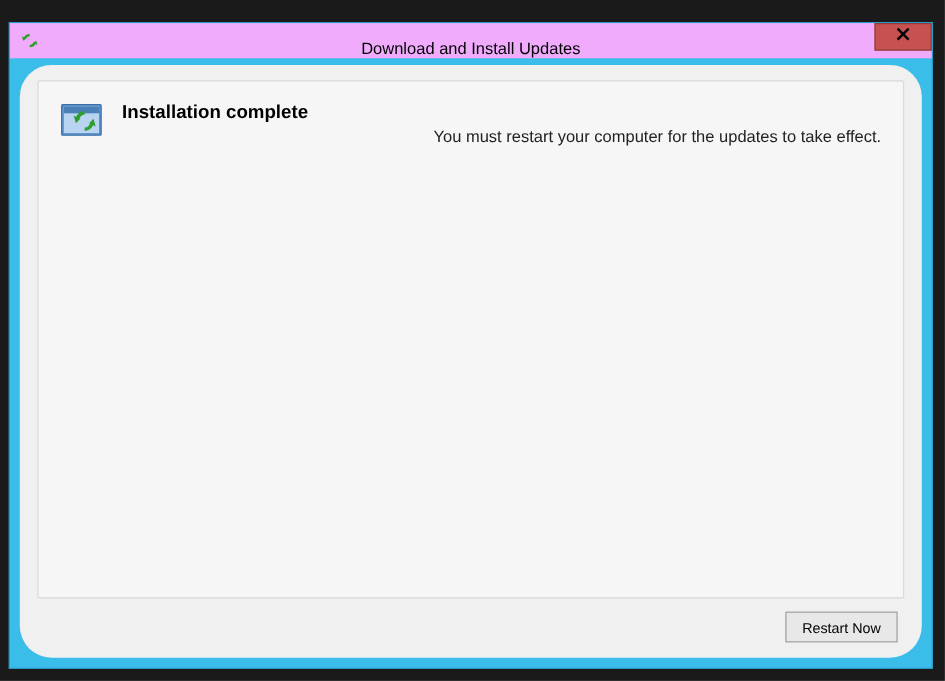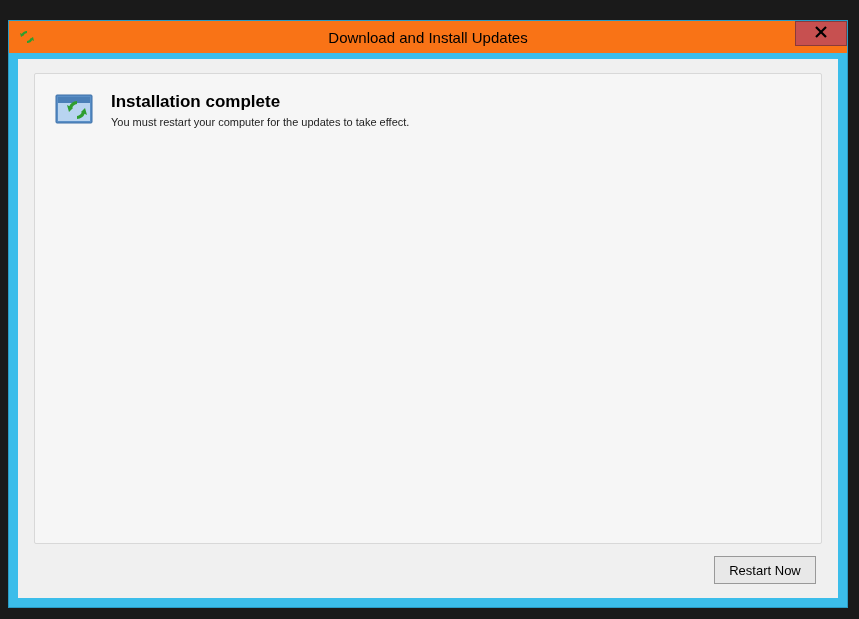--- a/index.html
+++ b/index.html
@@ -23,23 +23,23 @@
       top: 20px;
       width: 840px;
       height: 588px;
       background: #3bbdea;
       border: 1px solid #2a9bc5;
     }
     
     .titlebar {
       height: 32px;
       display: flex;
-      align-items: center;
+      align-items: flex-end;
       position: relative;
-      background: #f97316;
+      background: #f0abfc;
     }
     
     .titlebar-icon {
       position: absolute;
       left: 10px;
       top: 8px;
       width: 16px;
       height: 16px;
     }
     
@@ -73,20 +73,21 @@
     .client-area {
       position: absolute;
       left: 9px;
       top: 38px;
       right: 9px;
       bottom: 9px;
       background: #f0f0f0;
       padding: 14px 16px 12px 16px;
       display: flex;
       flex-direction: column;
+      border-radius: 29px;
     }
     
     .content-panel {
       flex: 1;
       background: #f6f6f6;
       border: 1px solid #d8d8d8;
       border-radius: 2px;
       padding: 18px 20px;
       display: flex;
       align-items: flex-start;
@@ -105,22 +106,23 @@
     }
     
     .message-heading {
       font-size: 17px;
       font-weight: 700;
       color: #000;
       margin-bottom: 4px;
     }
     
     .message-body {
-      font-size: 11px;
+      font-size: 15px;
       color: #222;
+      text-align: right;
     }
     
     .button-row {
       display: flex;
       justify-content: flex-end;
       gap: 22px;
       padding-top: 12px;
       padding-right: 6px;
       padding-bottom: 2px;
     }

